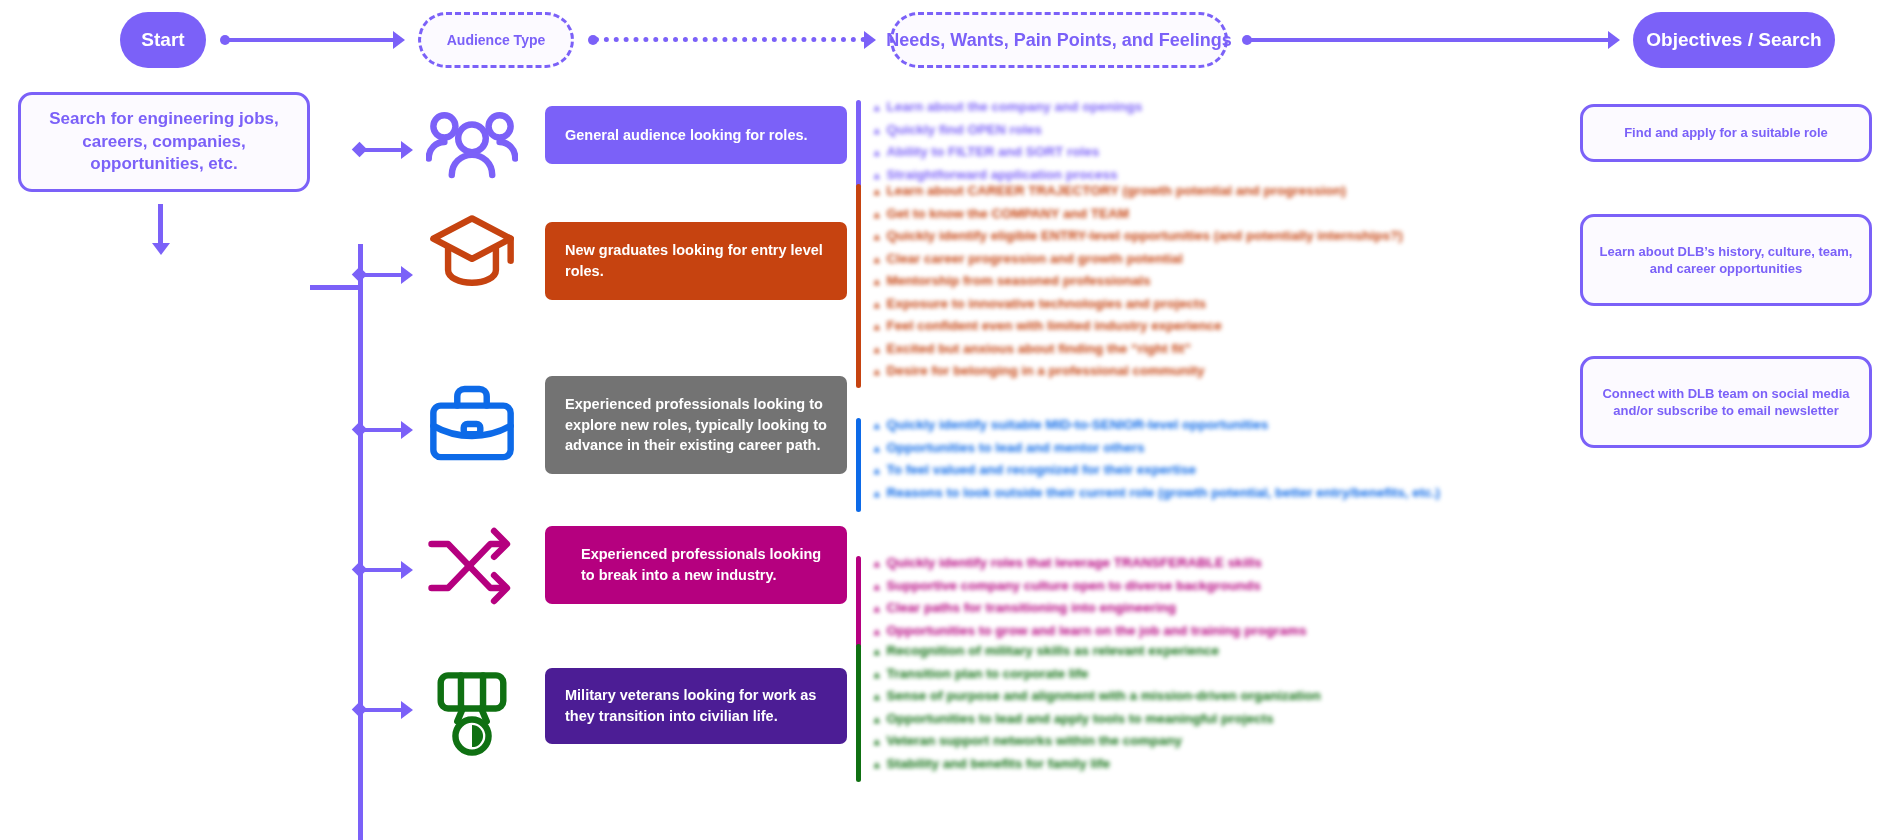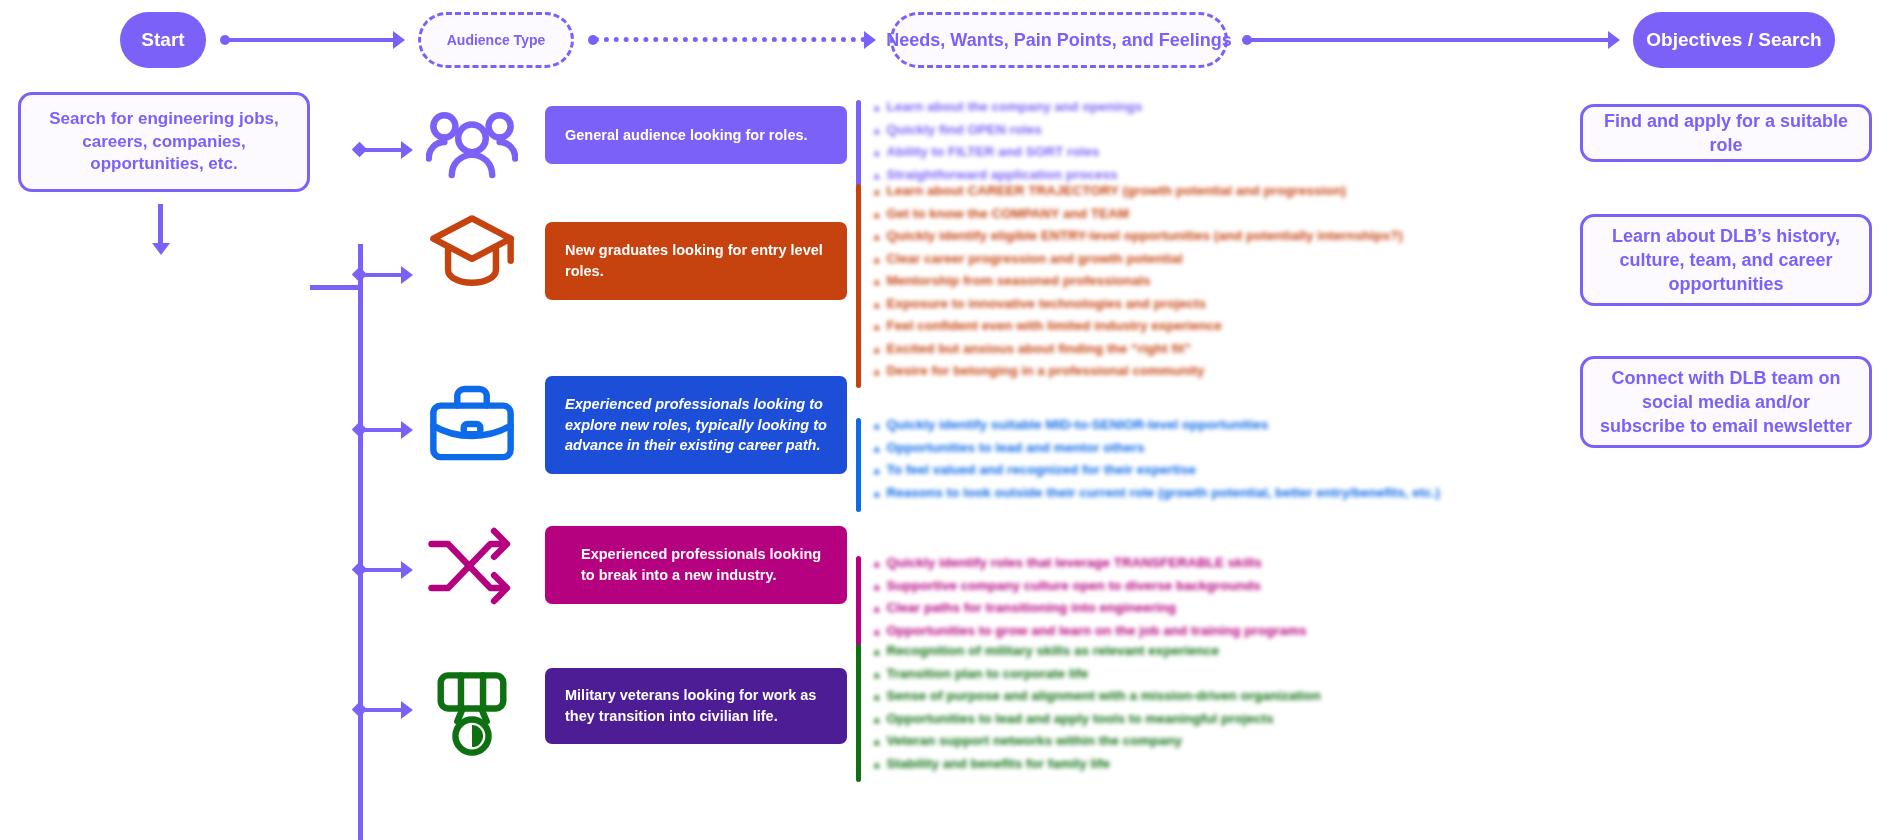--- a/index.html
+++ b/index.html
@@ -206,21 +206,21 @@
 
   
   .obj-box {
     position: absolute;
     right: 18px;
     background: #fcfaff;
     border: 3px solid #7b61f8;
     border-radius: 14px;
     color: #7b61f8;
     font-weight: bold;
-    font-size: 18px;
+    font-size: 13px;
     line-height: 1.34;
     text-align: center;
     display: flex;
     align-items: center;
     justify-content: center;
     padding: 8px 14px;
     width: 292px;
   }
 </style>
 </head>
@@ -385,21 +385,21 @@
             <span class="bhead"></span>
           </div>
           <div class="row-icon" style="left: 424px; top: 290px;">
             <svg viewBox="0 0 100 100">
               <rect x="8" y="30" width="84" height="56" rx="8" fill="none" stroke="#0d6ae8" stroke-width="7" stroke-linecap="round" stroke-linejoin="round"></rect>
               <path d="M34 30V20c0-5 4-8 8-8h16c4 0 8 3 8 8v10" fill="none" stroke="#0d6ae8" stroke-width="7" stroke-linecap="round" stroke-linejoin="round"></path>
               <path d="M8 52c14 8 28 11 42 11s28-3 42-11" fill="none" stroke="#0d6ae8" stroke-width="7" stroke-linecap="round" stroke-linejoin="round"></path>
               <rect x="41" y="50" width="18" height="11" rx="4" fill="none" stroke="#0d6ae8" stroke-width="7" stroke-linecap="round" stroke-linejoin="round"></rect>
             </svg>
           </div>
-          <div class="row-desc" style="top: 290px; height: 98px; background: #1d4ed8; font-style: italic;">
+          <div class="row-desc" style="top: 290px; height: 98px; background: #737373;">
             <span>Experienced professionals looking to explore new roles, typically looking to advance in their existing career path.</span>
           </div>
           <div class="needs-col" style="top: 332px;">
             <div class="needs-bar" style="background: rgb(13, 106, 232); height: 94px;"></div>
             <ul class="needs-list">
               <li style="color: rgb(13, 106, 232);">
                 <span class="bullet">▴</span>
                 <span>Quickly identify suitable MID-to-SENIOR-level opportunities</span>
               </li>
               <li style="color: rgb(13, 106, 232);">

